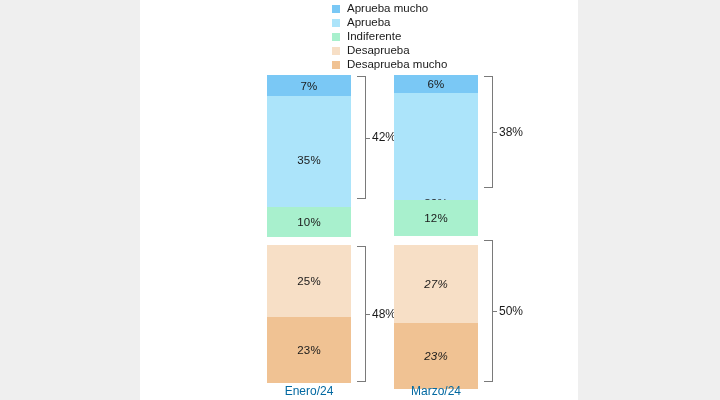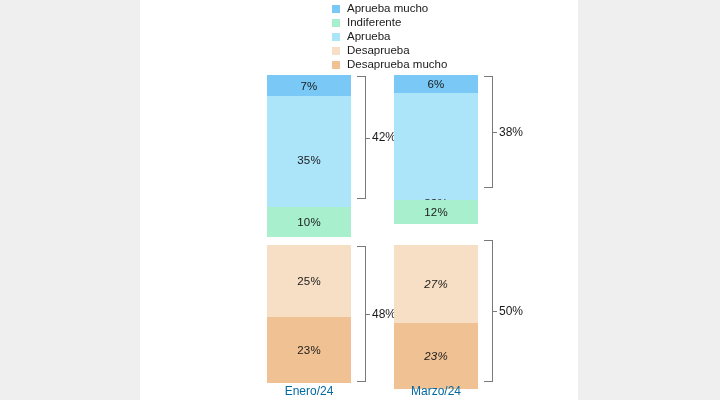--- a/index.html
+++ b/index.html
@@ -145,26 +145,26 @@
 
 <div class="page">
   <div class="panel">
 
     <div class="legend">
       <div class="legend-item">
         <span class="legend-swatch" style="background:#7ac8f5"></span>
         <span class="legend-label">Aprueba mucho</span>
       </div>
       <div class="legend-item">
+        <span class="legend-swatch" style="background:#ace4fa"></span>
+        <span class="legend-label">Aprueba</span>
+      </div>
+      <div class="legend-item">
         <span class="legend-swatch" style="background:#a8f0cd"></span>
         <span class="legend-label">Indiferente</span>
-      </div>
-      <div class="legend-item">
-        <span class="legend-swatch" style="background:#ace4fa"></span>
-        <span class="legend-label">Aprueba</span>
       </div>
       <div class="legend-item">
         <span class="legend-swatch" style="background:#f7dfc6"></span>
         <span class="legend-label">Desaprueba</span>
       </div>
       <div class="legend-item">
         <span class="legend-swatch" style="background:#f0c293"></span>
         <span class="legend-label">Desaprueba mucho</span>
       </div>
     </div>
@@ -215,21 +215,21 @@
           <div class="seg" style="height:116px; background:#ace4fa;align-items:flex-end;">
             <span class="seg-label">32%</span>
           </div>
         </div>
         <div class="bracket" style="left:90px; top:76px; height:112px;">
           <span class="bracket-tick"></span>
         </div>
         <span class="bracket-label" style="left:105px; top:132px;">38%</span>
 
         <div class="group" style="top:200px; height:36px;">
-          <div class="seg" style="height:24px; background:#a8f0cd;">
+          <div class="seg" style="height:36px; background:#a8f0cd;">
             <span class="seg-label">12%</span>
           </div>
         </div>
 
         <div class="group shadowed" style="top:245px; height:120px;font-style:italic;">
           <div class="seg" style="height:78px; background:#f7dfc6;">
             <span class="seg-label">27%</span>
           </div>
           <div class="seg" style="height:66px; background:#f0c293;">
             <span class="seg-label">23%</span>

